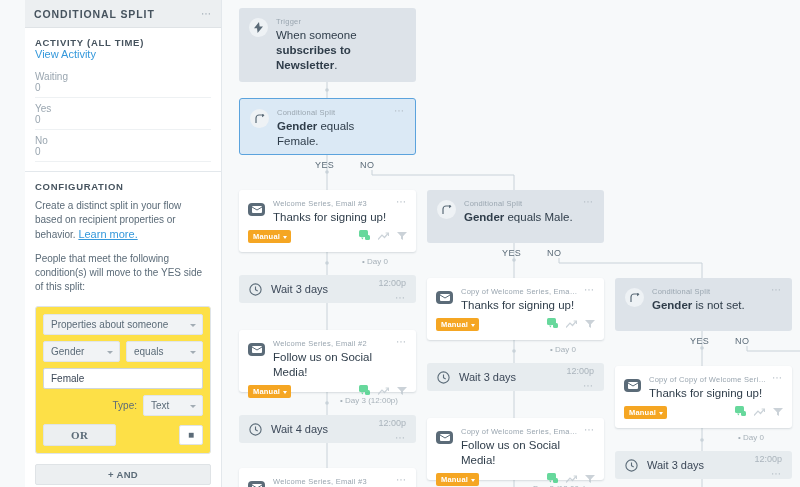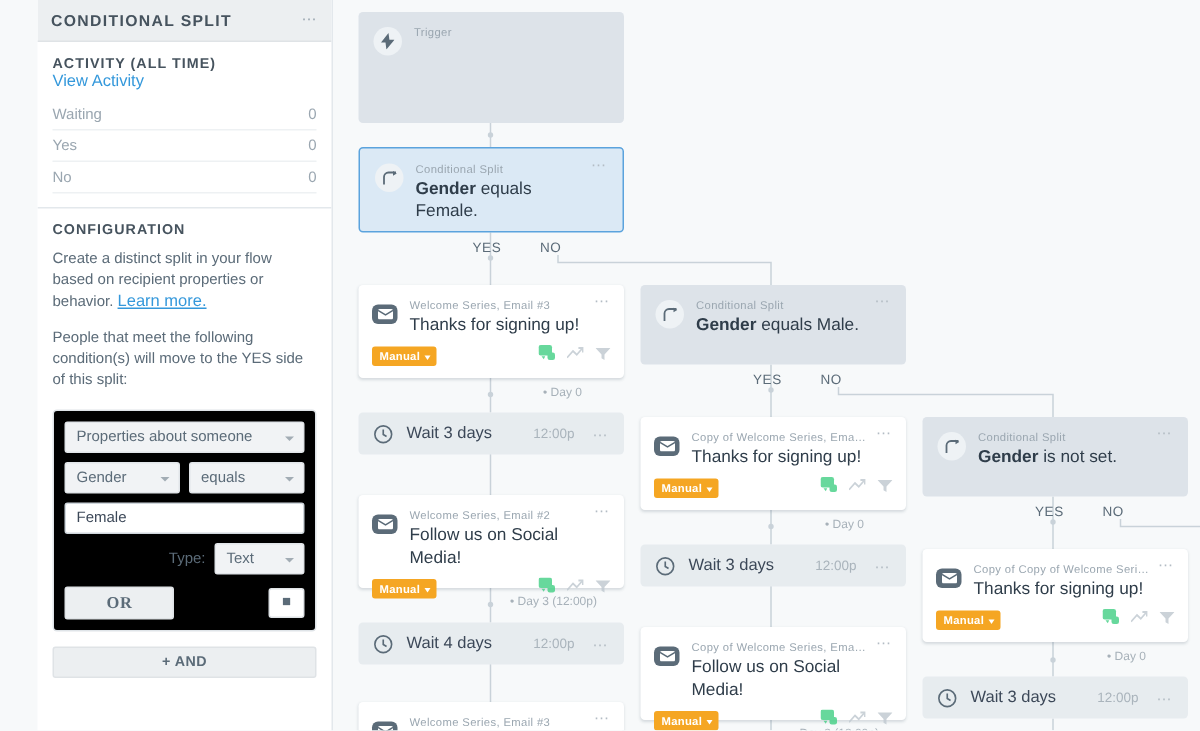--- a/index.html
+++ b/index.html
@@ -28,31 +28,31 @@
 
   .sb-section { padding:9px 10px 0 10px; }
   .sb-sec-head { display:flex; justify-content:space-between; align-items:baseline; padding-bottom:6px;flex-direction:column;}
   .sb-sec-title { font-size:9.5px; font-weight:bold; letter-spacing:.7px; color:#46535e; }
   .link { color:#3498db; font-size:11px; text-decoration:none; }
   .link.u { text-decoration:underline; }
 
   .act-row {
     display:flex; justify-content:space-between;
     font-size:10px; color:#9aa6b0;
-    padding:4.5px 0 4.5px 0; border-bottom:1px solid #eef1f3;
+    padding:4.5px 0 4.5px 0; border-bottom:1px solid #eef1f3;flex-direction:column;
   }
   .act-row .v { color:#9aa6b0; }
 
   .divider { height:1px; background:#e3e8ec; margin:9px 0 0 0; }
 
   .cfg-desc { font-size:10px; color:#5b6b78; line-height:14px; padding-top:7px; }
   .cfg-desc2 { font-size:10px; color:#5b6b78; line-height:14px; padding-top:10px; }
 
   .cond-box {
-    margin:12px 10px 0 10px; border:1px solid #dfe4e8; background:#000000;
+    margin:12px 10px 0 10px; border:1px solid #dfe4e8; background:#fde047;
     border-radius:3px; padding:7px;
   }
   .sel {
     position:relative; background:#f1f3f5; border:1px solid #e1e5e9; border-radius:2px;
     height:21px; display:flex; align-items:center; padding:0 16px 0 7px;
     font-size:10px; color:#5b6b78; width:100%;
   }
   .sel:after {
     content:""; position:absolute; right:6px; top:9px;
     border-left:3px solid transparent; border-right:3px solid transparent;
@@ -123,21 +123,21 @@
   }
   .badge:after {
     content:""; position:absolute; right:4px; top:6px;
     border-left:2.5px solid transparent; border-right:2.5px solid transparent;
     border-top:3px solid #fff;
   }
   .em-icons { display:flex; align-items:center; gap:8px; }
   .ei { opacity:.85; }
 
   .wait-left { display:flex; align-items:center; gap:9px; font-size:11px; color:#3c4858; }
-  .wait-right { display:flex; align-items:flex-end; gap:7px; }
+  .wait-right { display:flex; align-items:flex-end; gap:7px;flex-direction:column; }
   .wait-time { font-size:9px; color:#aab4bc; }
 
   .yn { position:absolute; font-size:9px; color:#5b6b78; letter-spacing:.4px; }
   .daylbl { position:absolute; font-size:8px; color:#a7b1b9; white-space:nowrap; }
   .daylbl:before { content:"\2022  "; color:#a7b1b9; }
 
   svg.wires { position:absolute; left:0; top:0; width:603px; height:487px; pointer-events:none; }
 </style>
 </head>
 <body>
@@ -253,20 +253,21 @@
 
     <div class="node n-split" style="left:17px; top:8px; width:177px; height:74px; background:#dde3e9;">
       <div class="nd-head">
         <div class="ic ic-round">
           <svg width="9" height="11" viewBox="0 0 9 11">
               <path d="M5 0L0 6.3h3L3.6 11 9 4.5H5.6z" fill="#5b6b78"></path>
             </svg>
         </div>
         <div class="nd-body">
           <div class="nd-label">Trigger</div>
+          <div class="nd-title"><span>When someone </span><b>subscribes to Newsletter</b><span>.</span></div>
         </div>
       </div>
     </div>
 
     <div class="node n-split sel-node" style="left:17px; top:98px; width:177px; height:57px;">
       <div class="nd-head">
         <div class="ic ic-round">
           <svg width="10" height="10" viewBox="0 0 10 10">
               <path d="M1 9V4a3 3 0 013-3h5" stroke="#5b6b78" stroke-width="1.2" fill="none"></path>
               <path d="M7 0l2.5 1.6L7 3.2z" fill="#5b6b78"></path>

